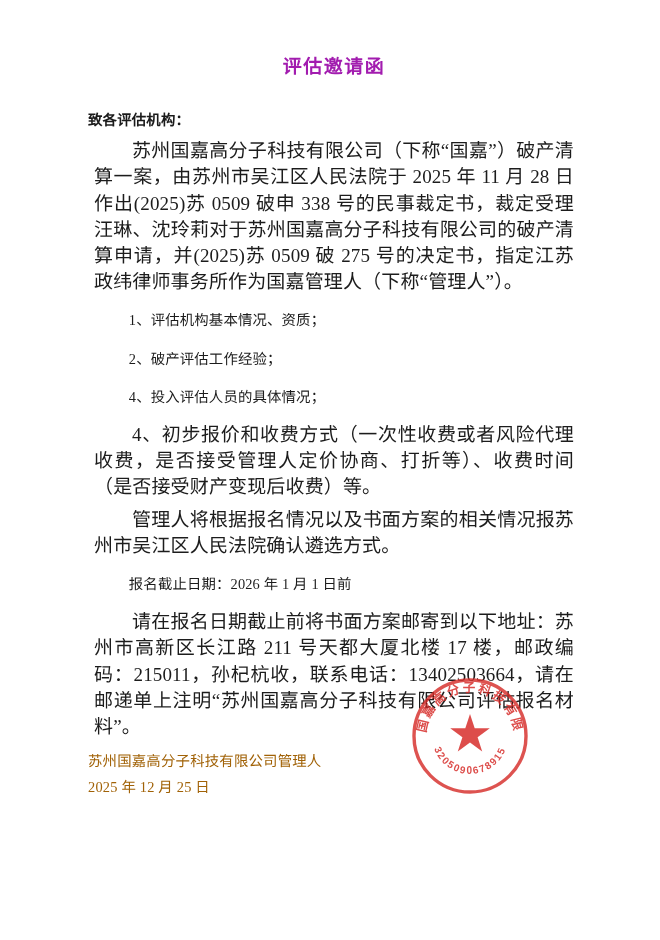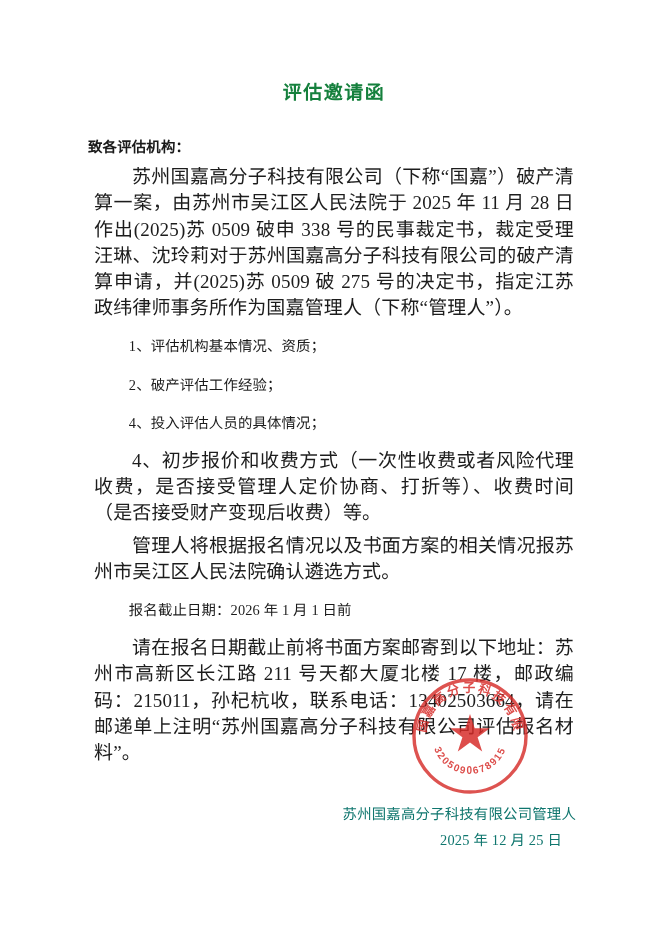--- a/index.html
+++ b/index.html
@@ -25,32 +25,32 @@
     position: absolute;
     left: 88px;
     top: 0;
     width: 492px;
   }
   .doc-title {
     text-align: center;
     font-size: 19px;
     font-weight: bold;
     letter-spacing: 1.5px;
-    margin: 82px 0 0 0;
+    margin: 56px 0 0 0;
     line-height: 1.2;
-    color: #15803d;
+    color: #a21caf;
     font-family: "Liberation Sans", "DejaVu Sans", sans-serif;
   }
   .salutation {
     font-weight: bold;
     font-size: 14.4px;
     line-height: 1.55;
     margin-top: 31px;
     letter-spacing: 0.2px;
-    font-family: Liberation Sans, sans-serif;
+    font-family: Liberation Mono, monospace;
   }
   p.para {
     font-size: 19px;
     line-height: 26.2px;
     margin: 6px;
     text-align: justify;
     text-justify: inter-ideograph;
     text-indent: 2em;
     letter-spacing: 0.15px;
     color: #1c1c1c;
@@ -63,27 +63,26 @@
     letter-spacing: 0.15px;
     color: #1c1c1c;
   }
   p.para.bold, p.listitem.bold, span.bold {
     font-weight: normal;
   }
   .b {
     font-weight: bold;
   }
   .signature-block {
-    margin-top: 35px;
+    margin-top: 8px;
     font-size: 14.4px;
     line-height: 26.2px;
-    text-align: right;
     position: relative;
     z-index: 1;
-    color: #0f766e;
+    color: #a16207;
   }
   .sig-line {
     display: block;
     padding-right: 4px;
     letter-spacing: 0.2px;
   }
   .sig-date {
     display: block;
     padding-right: 18px;
     letter-spacing: 0.2px;

